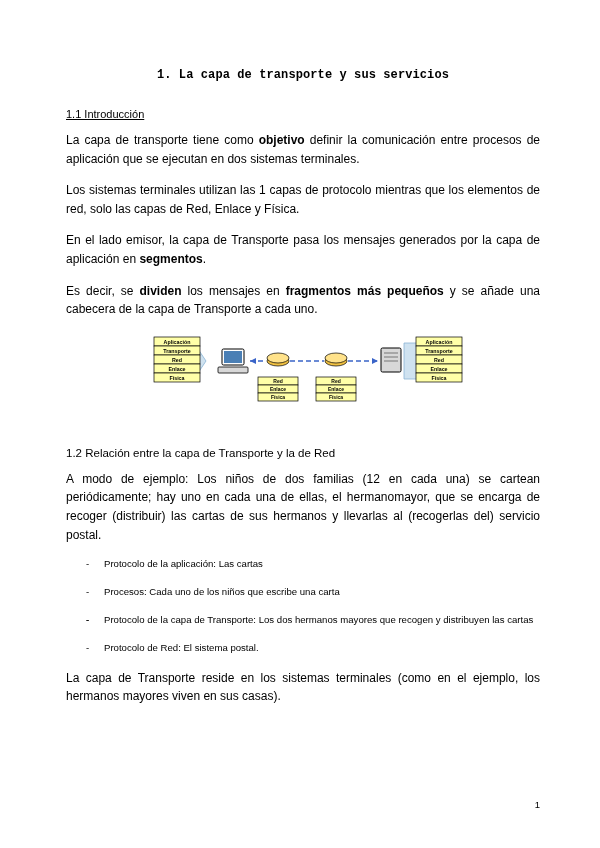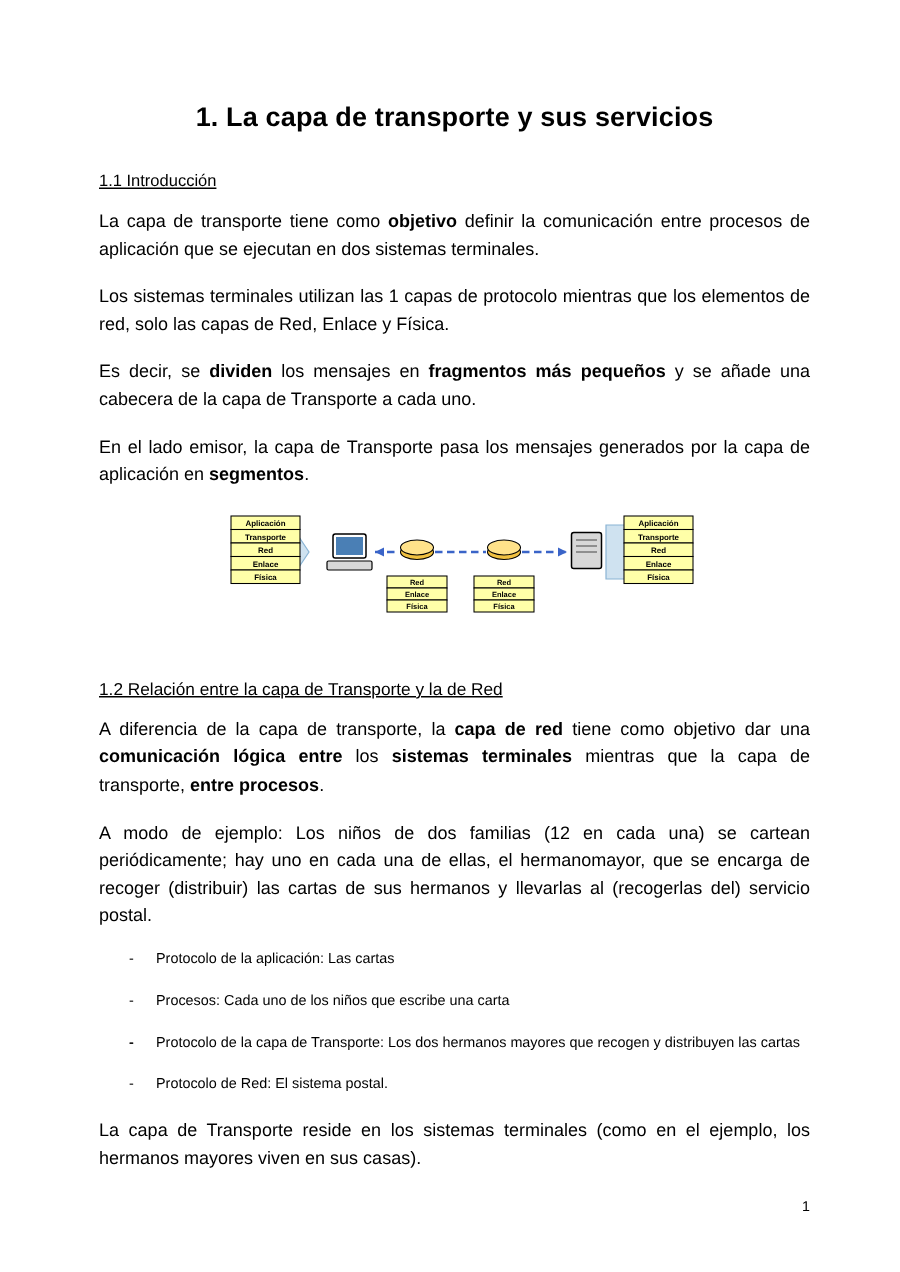--- a/index.html
+++ b/index.html
@@ -15,35 +15,35 @@
     position: relative;
     width: 600px;
     height: 848px;
     background: #ffffff;
     overflow: hidden;
     box-sizing: border-box;
     padding: 56px 60px 40px 66px;
   }
   .doc-title {
     text-align: center;
-    font-size: 18px;
+    font-size: 12px;
     font-weight: bold;
     margin: 12px 0 26px 0;
     letter-spacing: 0.1px;
+    font-family: Liberation Mono, monospace;
   }
   .heading {
     font-size: 11px;
     font-weight: normal;
     text-decoration: underline;
     margin: 0 0 11px 0;
   }
   .heading2 {
     font-size: 11.5px;
     font-weight: normal;
-    text-decoration: underline;
     margin: 0 0 11px 0;
   }
   p.body {
     font-size: 12px;
     line-height: 1.55;
     text-align: justify;
     margin: 0 0 13px 0;
   }
   p.body b { font-weight: bold; }
   .list {
@@ -82,23 +82,23 @@
 <div class="page">
 
   <h1 class="doc-title">1.  La capa de transporte y sus servicios</h1>
 
   <h2 class="heading">1.1 Introducción</h2>
 
   <p class="body">La capa de transporte tiene como <b>objetivo</b> definir la comunicación entre procesos de aplicación que se ejecutan en dos sistemas terminales.</p>
 
   <p class="body">Los sistemas terminales utilizan las 1 capas de protocolo mientras que los elementos de red, solo las capas de Red, Enlace y Física.</p>
 
+  <p class="body">En el lado emisor, la capa de Transporte pasa los mensajes generados por la capa de aplicación en <b>segmentos</b>.</p>
+
   <p class="body">Es decir, se <b>dividen</b> los mensajes en <b>fragmentos más pequeños</b> y se añade una cabecera de la capa de Transporte a cada uno.</p>
-
-  <p class="body">En el lado emisor, la capa de Transporte pasa los mensajes generados por la capa de aplicación en <b>segmentos</b>.</p>
 
 
   <div class="figure">
     <svg width="330" height="90" viewBox="0 0 330 90" xmlns="http://www.w3.org/2000/svg">
 
       <path d="M22,8 L56,8 L68,26 L56,44 L22,44 Z" fill="#cfe2f0" stroke="#8ab4d4" stroke-width="0.8"></path>
 
       <g>
         <rect x="16" y="2" width="46" height="9" fill="#ffffa8" stroke="#000" stroke-width="0.7"></rect>
         <text x="39" y="8.8" font-family="'Liberation Sans',sans-serif" font-size="5.3" font-weight="bold" text-anchor="middle" fill="#000">Aplicación</text>
@@ -168,21 +168,20 @@
         <rect x="278" y="29" width="46" height="9" fill="#ffffa8" stroke="#000" stroke-width="0.7"></rect>
         <text x="301" y="35.8" font-family="'Liberation Sans',sans-serif" font-size="5.3" font-weight="bold" text-anchor="middle" fill="#000">Enlace</text>
         <rect x="278" y="38" width="46" height="9" fill="#ffffa8" stroke="#000" stroke-width="0.7"></rect>
         <text x="301" y="44.8" font-family="'Liberation Sans',sans-serif" font-size="5.3" font-weight="bold" text-anchor="middle" fill="#000">Física</text>
       </g>
     </svg>
   </div>
 
   <h2 class="heading2">1.2 Relación entre la capa de Transporte y la de Red</h2>
 
-  <p class="body">A diferencia de la capa de transporte, la <b>capa de red</b> tiene como objetivo dar una <b>comunicación lógica entre</b> los <b>sistemas terminales</b> mientras que la capa de transporte, <b>entre procesos</b>.</p>
 
   <p class="body">A modo de ejemplo: Los niños de dos familias (12 en cada una) se cartean periódicamente; hay uno en cada una de ellas, el hermanomayor, que se encarga de recoger (distribuir) las cartas de sus hermanos y llevarlas al (recogerlas del) servicio postal.</p>
 
   <ul class="list">
     <li><span class="dash">-</span><span>Protocolo de la aplicación: Las cartas</span></li>
     <li><span class="dash">-</span><span>Procesos: Cada uno de los niños que escribe una carta</span></li>
     <li><span class="dash">-</span></li>
     <li><span class="dash">-</span><span>Protocolo de la capa de Transporte: Los dos hermanos mayores que recogen y distribuyen las cartas</span></li>
     <li><span class="dash">-</span><span>Protocolo de Red: El sistema postal.</span></li>
   </ul>

